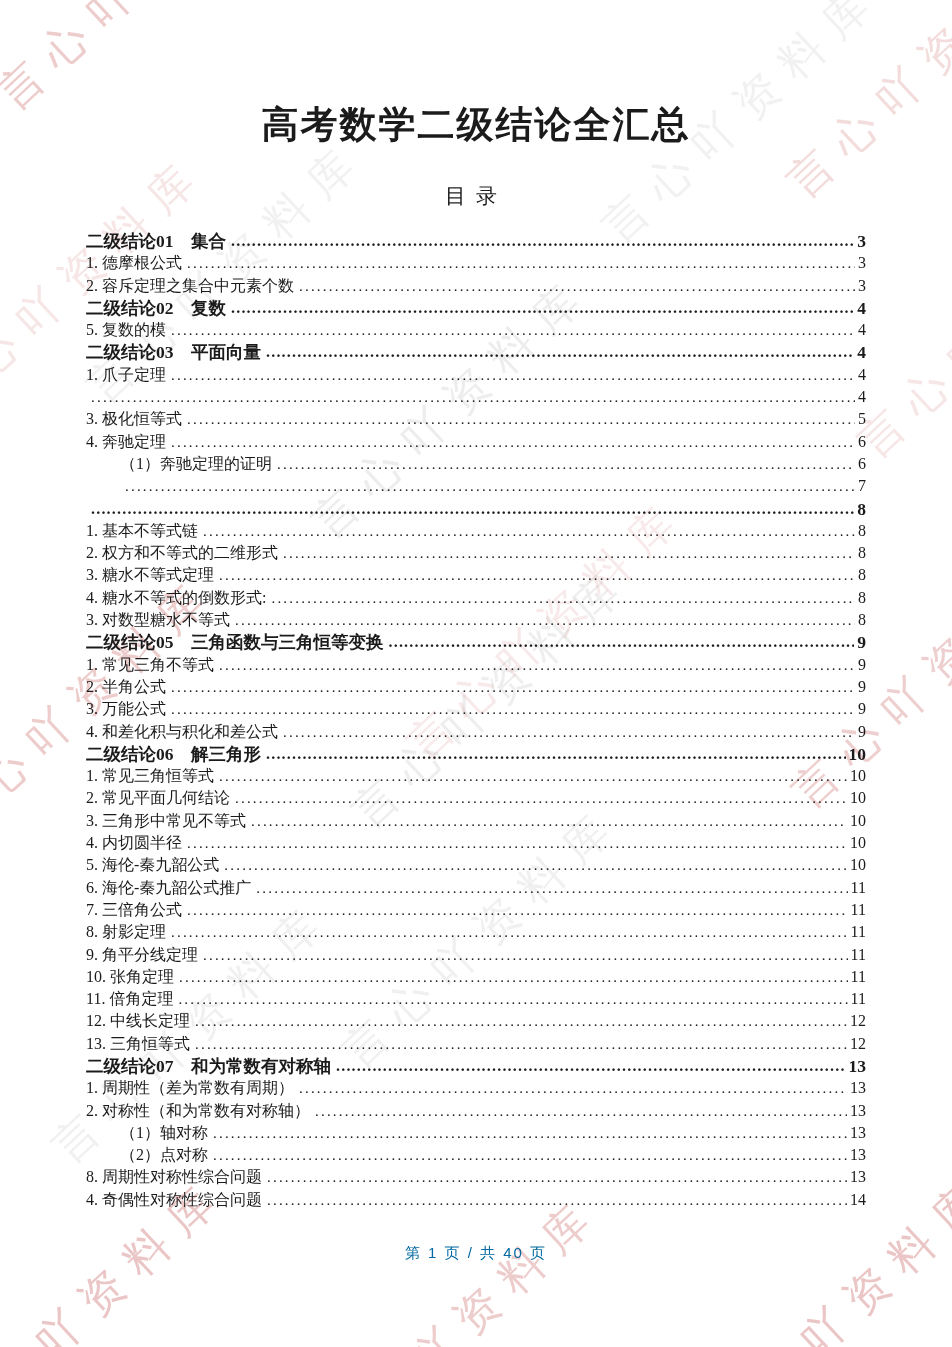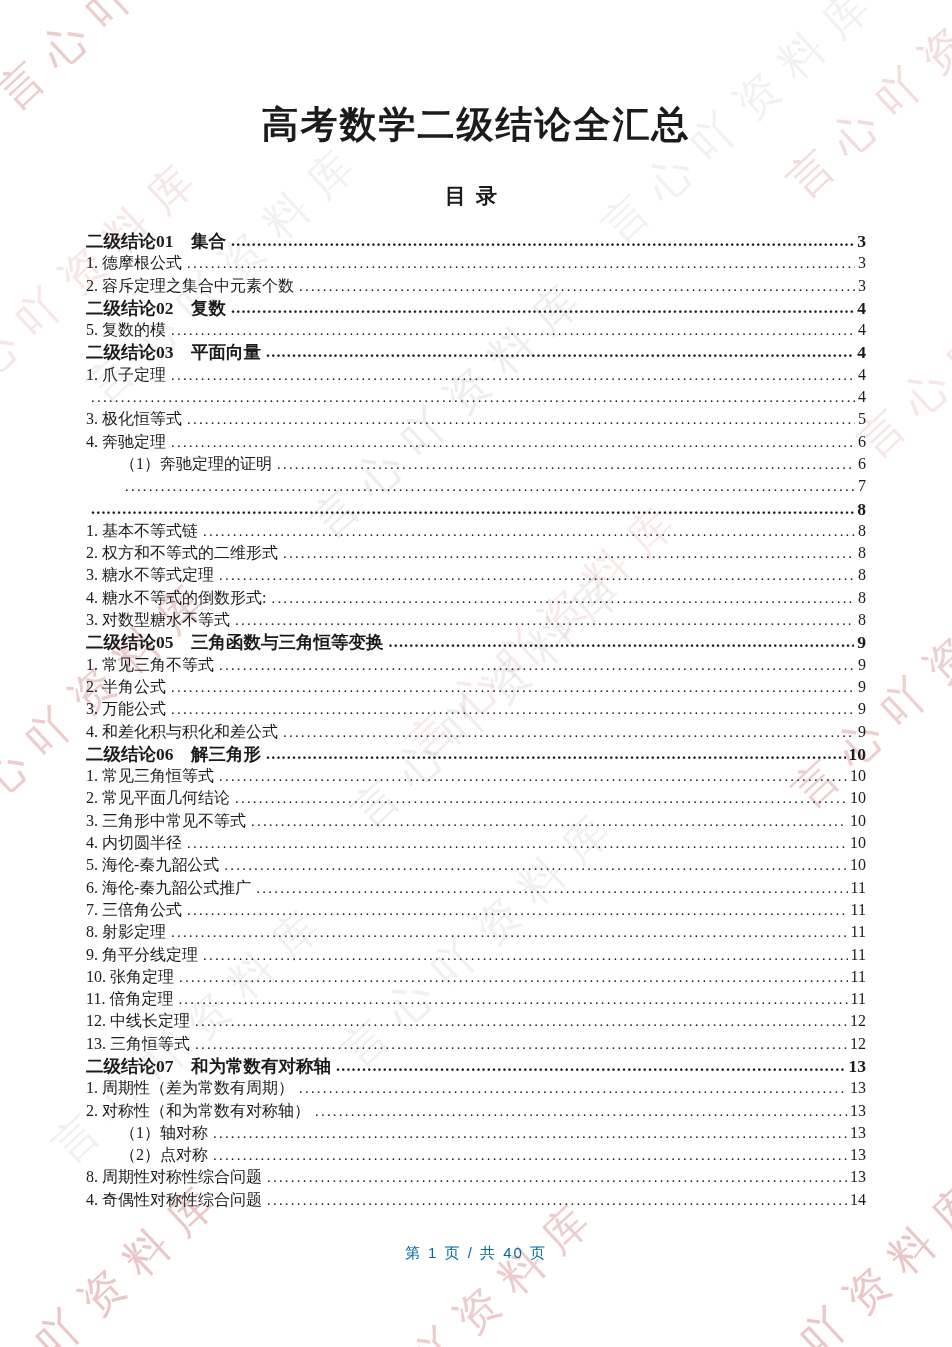--- a/index.html
+++ b/index.html
@@ -7,21 +7,21 @@
     position:relative; width:952px; height:1347px; background:#ffffff;
     overflow:hidden; font-family:"Liberation Serif","DejaVu Serif",serif;
     color:#1b1b1b;
   }
   .doc-title {
     position:absolute; top:100px; left:0; width:100%;
     text-align:center; font-size:37px; font-weight:700; letter-spacing:2px;
   }
   .toc-heading {
     position:absolute; top:182px; left:0; width:100%;
-    text-align:center; font-size:21px; font-weight:700; letter-spacing:10px;
+    text-align:center; font-size:21px; font-weight:400; letter-spacing:10px;
   }
   .toc {
     position:absolute; top:230px; left:86px; width:780px;
   }
   .toc-row {
     display:flex; align-items:flex-start; line-height:22.3px;
     font-size:16px; white-space:nowrap;
   }
   .toc-row.section { font-size:17.5px; font-weight:700; }
   .toc-row.sub { padding-left:34px; }

